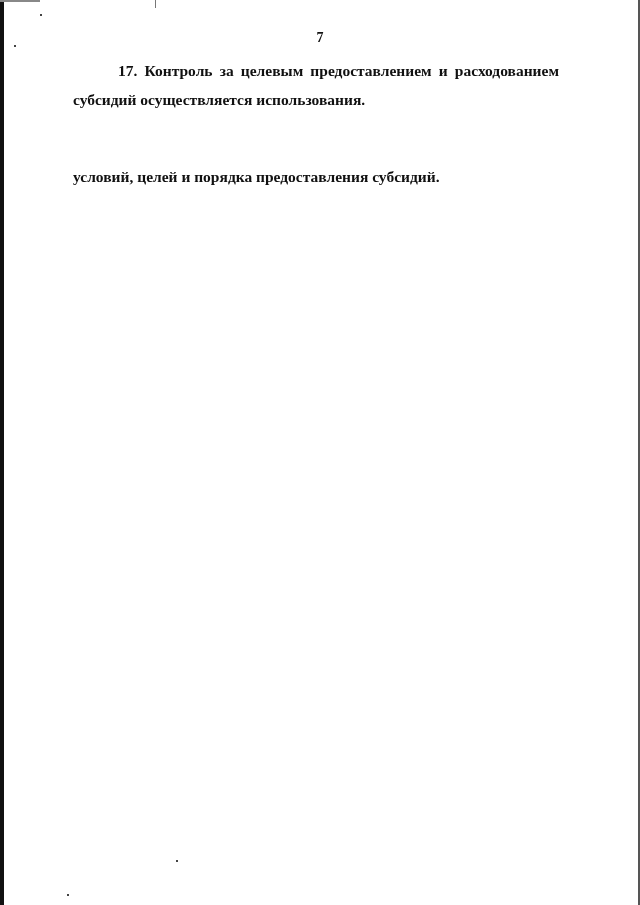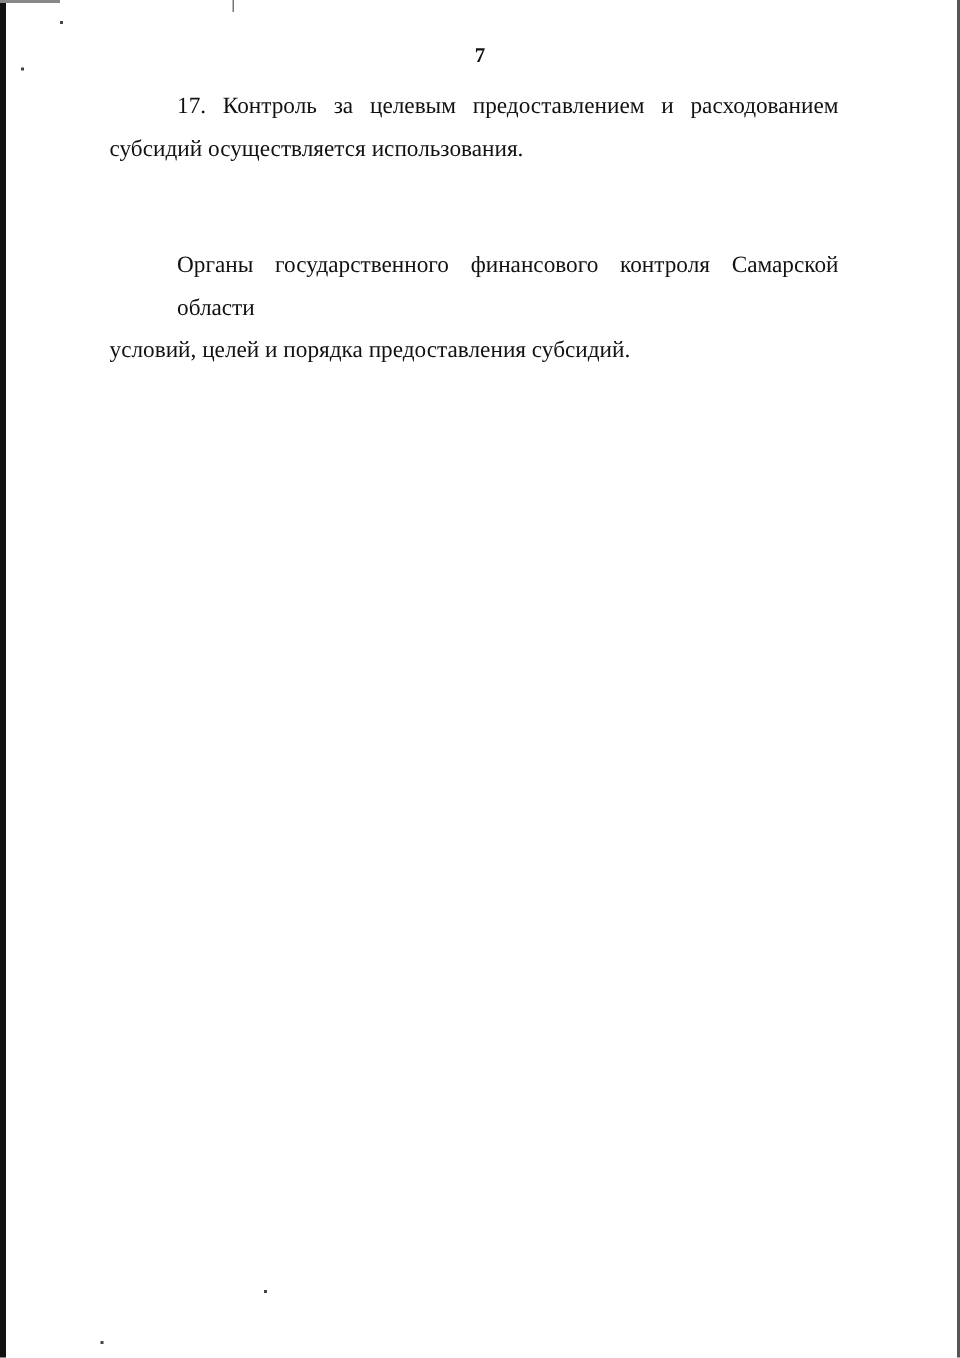--- a/index.html
+++ b/index.html
@@ -3,21 +3,21 @@
 <meta charset="utf-8">
 <style>
   html, body { margin:0; padding:0; background:#fff; }
   body { width:640px; height:905px; position:relative; overflow:hidden; font-family:"Liberation Serif", serif; color:#111; }
   .edge-left { position:absolute; left:0; top:0; width:4px; height:905px; background:#111; }
   .edge-right { position:absolute; right:0; top:0; width:2px; height:905px; background:#555; }
   .top-mark { position:absolute; left:0; top:0; width:40px; height:2px; background:#888; }
   .tick { position:absolute; left:155px; top:0; width:1px; height:8px; background:#777; }
   .speck { position:absolute; width:2px; height:2px; background:#444; }
   .page-num { position:absolute; left:0; width:640px; top:30px; text-align:center; font-size:14px; font-weight:bold; }
-  .para { position:absolute; left:73px; width:486px; font-size:15.5px; line-height:28.5px; text-align:justify; margin:0; }
+  .para { position:absolute; left:73px; width:486px; font-size:15.5px; line-height:28.5px; text-align:justify; margin:0;font-weight:bold; }
   .l { display:block; text-align:justify; text-align-last:justify; }
   .l.last { text-align-last:left; }
   .l.ind { padding-left:45px; }
 </style>
 </head>
 <body>
 
 <div class="edge-left"></div>
 <div class="edge-right"></div>
 <div class="top-mark"></div>
@@ -31,15 +31,14 @@
 
 <div class="para" style="top:57px">
   <span class="l ind">17. Контроль за целевым предоставлением и расходованием</span>
   <span class="l last">субсидий осуществляется использования.</span>
 </div>
 
 <div class="para" style="top:110px">
 </div>
 
 <div class="para" style="top:163px">
-  <span class="l ind">Органы государственного финансового контроля Самарской области</span>
   <span class="l last">условий, целей и порядка предоставления субсидий.</span>
 </div>
 
 </body></html>

